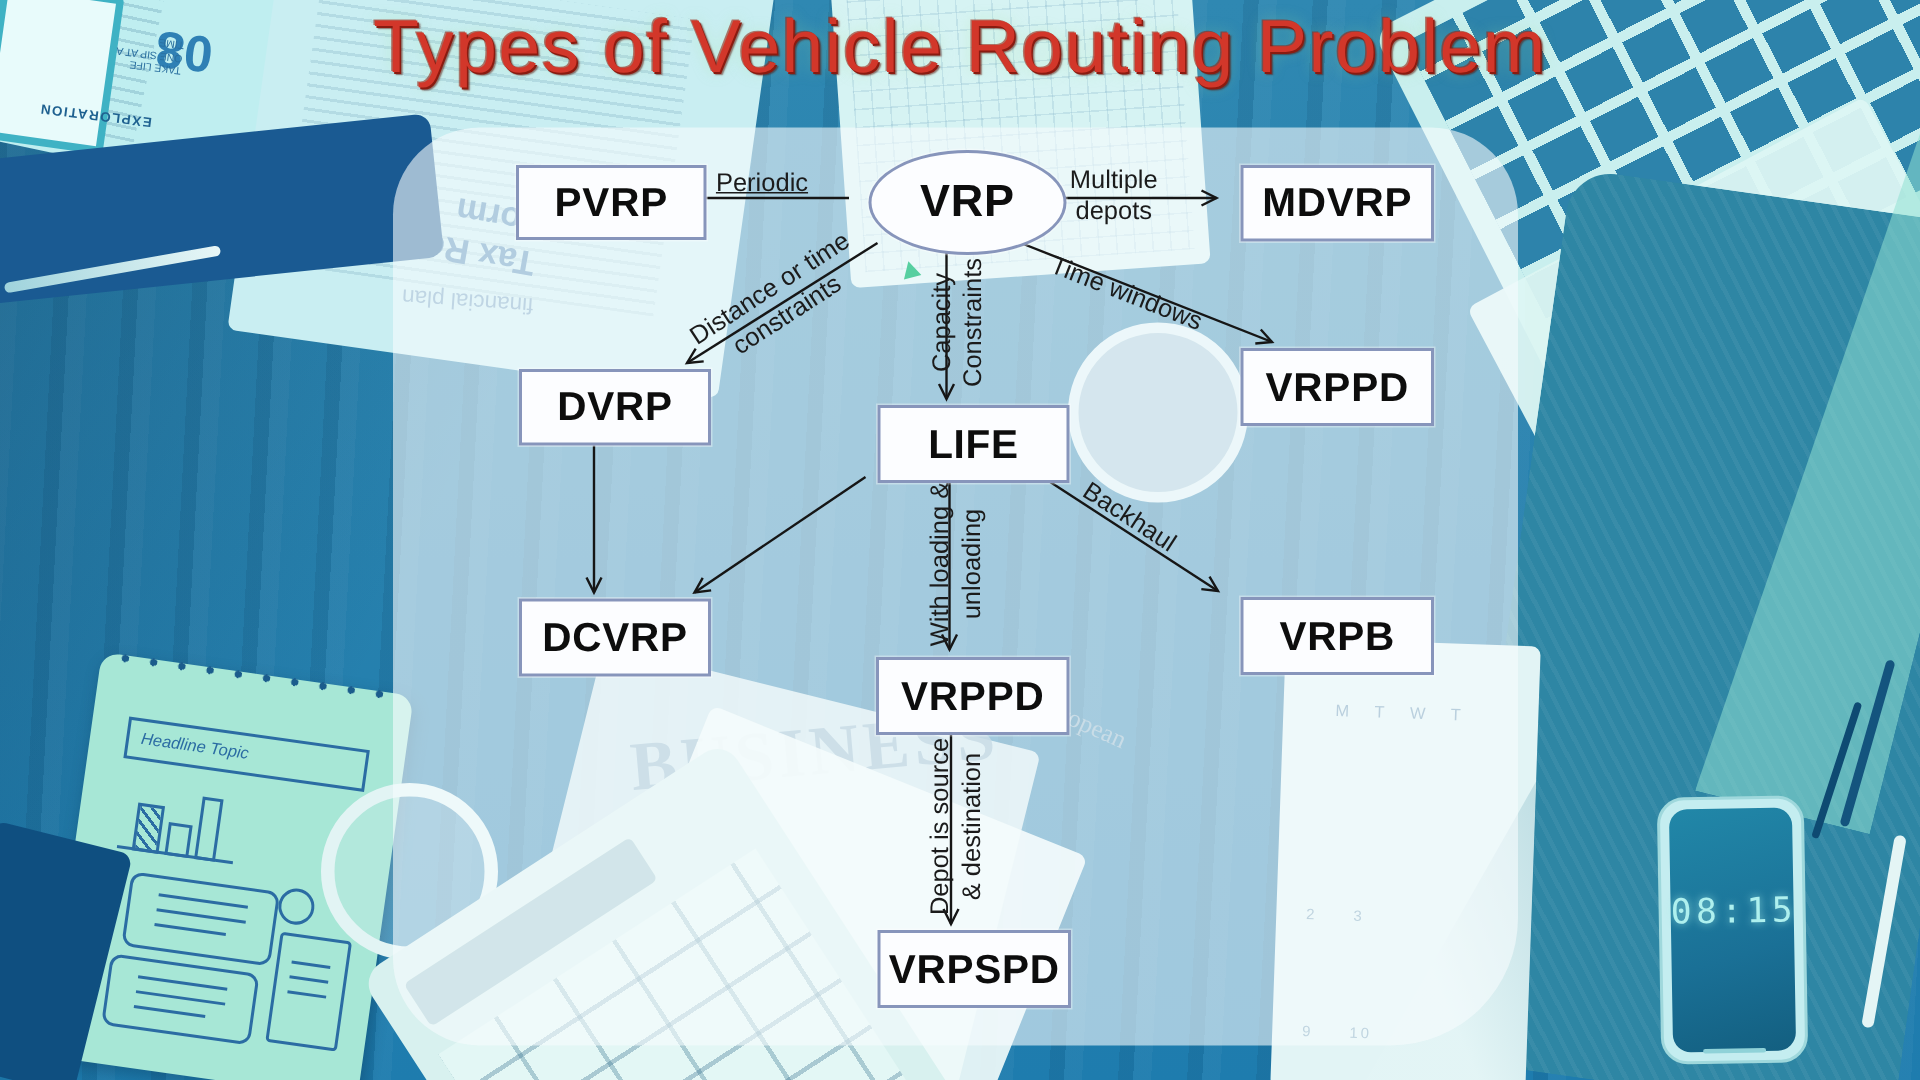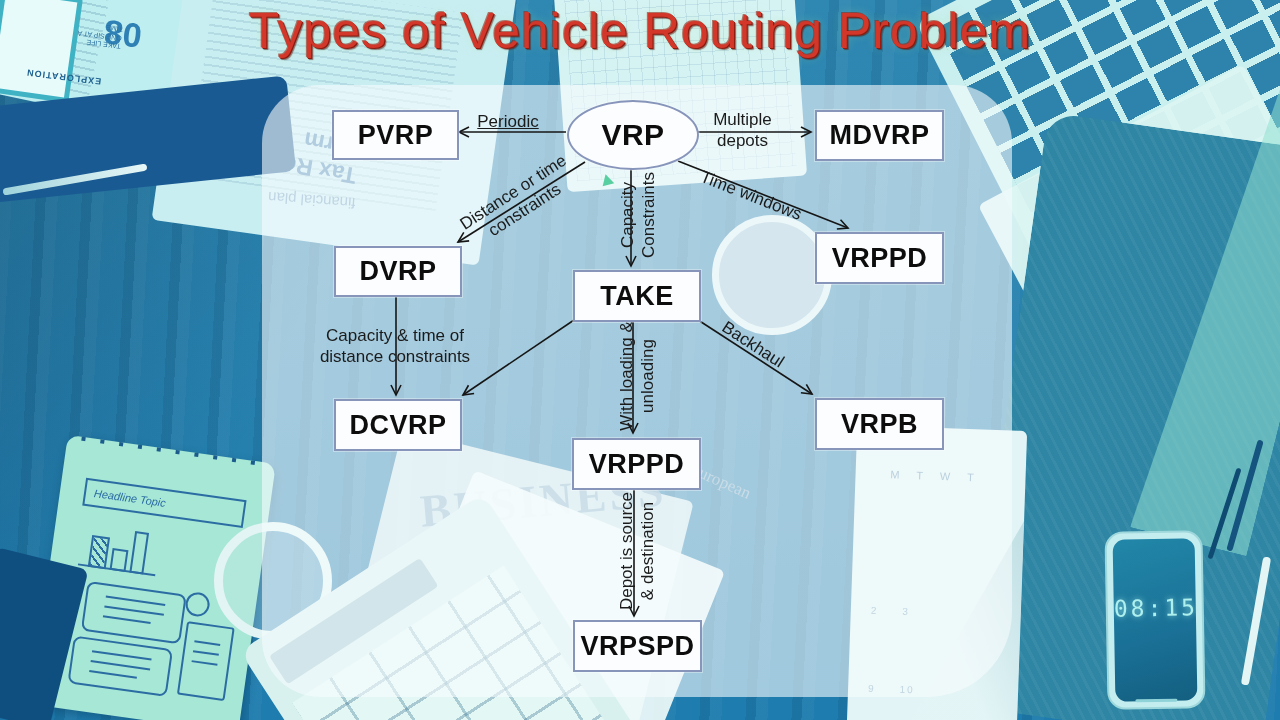--- a/index.html
+++ b/index.html
@@ -76,21 +76,21 @@
       background:rgba(247,251,253,.6);border-radius:58px 58px 85px 58px;}
   
   .title{position:absolute;top:2px;left:0;width:100%;z-index:3;text-align:center;
       font-size:50px;font-weight:400;letter-spacing:1px;color:#d2372a;
       text-shadow:1px 1px 0 #8a1b10,2px 2px 1px rgba(90,20,10,.55),
                   -1px -1px 0 rgba(150,35,18,.6),0 0 10px rgba(160,230,150,.35);}
   
   svg.edges{position:absolute;inset:0;z-index:4;pointer-events:none;}
   .node{position:absolute;z-index:6;display:flex;align-items:center;justify-content:center;
       background:#fcfdff;border:2px solid #8795bb;color:#0d0d0d;font-weight:bold;
-      font-size:27px;letter-spacing:.5px;box-shadow:0 0 0 1px rgba(255,255,255,.35);}
+      font-size:27px;letter-spacing:.5px;box-shadow:0 0 0 1px rgba(255,255,255,.35);margin-left:12px;}
   .ellipse{border-radius:50%;font-size:30px;}
   .edge-label{position:absolute;z-index:5;font-size:17px;color:#1b1b1b;text-align:center;
       white-space:pre-line;line-height:1.25;}
   .rot-n33{transform:rotate(-33deg);}
   .rot-n90{transform:rotate(-90deg);}
   .rot-21{transform:rotate(21.5deg);}
   .rot-33{transform:rotate(33deg);}
   .cursor-tri{position:absolute;left:601px;top:174px;width:0;height:0;z-index:7;
       border-left:6px solid transparent;border-right:6px solid transparent;
       border-bottom:11px solid #57cfa0;transform:rotate(-15deg);}
@@ -224,42 +224,40 @@
   </svg>
 
   <div class="edge-label" style="left:458px;top:111px;width:100px;text-decoration:underline;">Periodic</div>
   <div class="edge-label" style="left:695px;top:109px;width:95px;">Multiple
 depots</div>
   <div class="edge-label rot-n33" style="left:444px;top:180px;width:150px;">Distance or time
 constraints</div>
   <div class="edge-label rot-n90" style="left:564px;top:193px;width:150px;height:44px;">Capacity
 Constraints</div>
   <div class="edge-label rot-21" style="left:676px;top:185px;width:150px;">Time windows</div>
-  <div class="edge-label" style="left:310px;top:325px;width:170px;">Capacity &amp; time of
-distance constraints</div>
   <div class="edge-label rot-n90" style="left:563px;top:354px;width:150px;height:44px;">With loading &amp;
 unloading</div>
   <div class="edge-label rot-33" style="left:712px;top:334px;width:82px;">Backhaul</div>
   <div class="edge-label rot-n90" style="left:563px;top:529px;width:150px;height:44px;">Depot is source
 &amp; destination</div>
 
   <div class="node ellipse" style="left:567px;top:100px;width:128px;height:66px;">
     <span>VRP</span>
   </div>
   <div class="node" style="left:332px;top:110px;width:123px;height:46px;">
     <span>PVRP</span>
   </div>
   <div class="node" style="left:815px;top:110px;width:125px;height:47px;justify-content:center;">
     <span>MDVRP</span>
   </div>
   <div class="node" style="left:334px;top:246px;width:124px;height:47px;">
     <span>DVRP</span>
   </div>
   <div class="node" style="left:573px;top:270px;width:124px;height:48px;">
-    <span>TAKE</span>
+    <span>LIFE</span>
   </div>
   <div class="node" style="left:815px;top:232px;width:125px;height:48px;">
     <span>VRPPD</span>
   </div>
   <div class="node" style="left:334px;top:399px;width:124px;height:48px;">
     <span>DCVRP</span>
   </div>
   <div class="node" style="left:572px;top:438px;width:125px;height:48px;">
     <span>VRPPD</span>
   </div>

